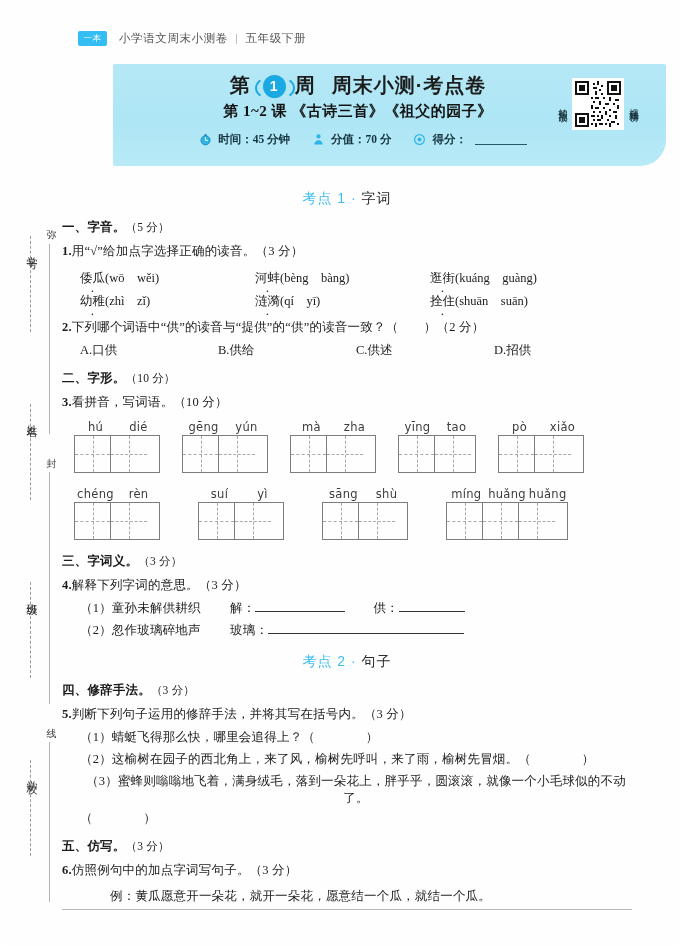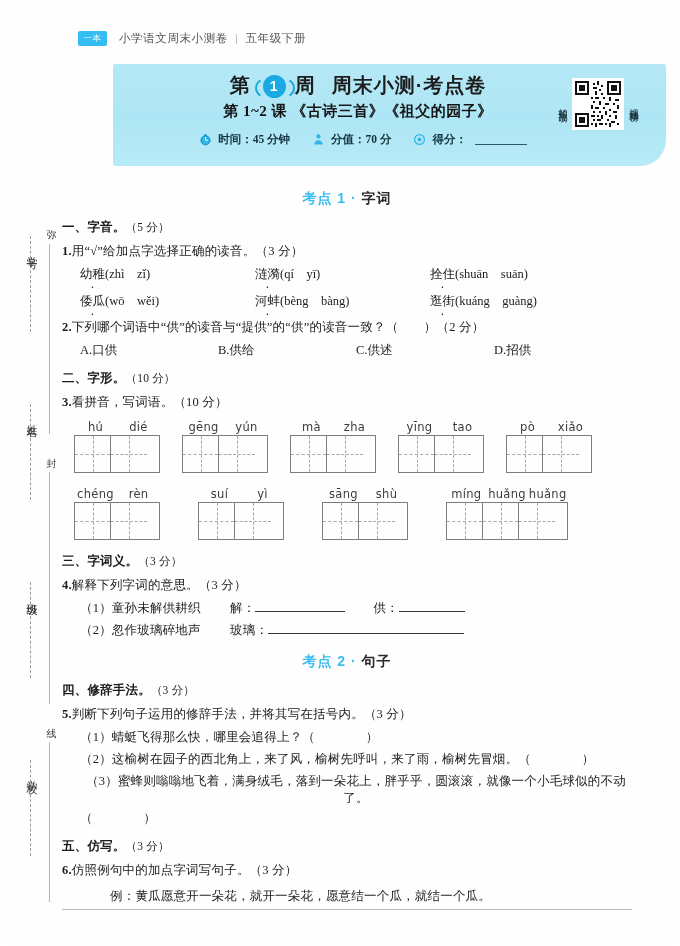--- a/index.html
+++ b/index.html
@@ -82,21 +82,21 @@
     writing-mode: vertical-rl; font-size: 9.5px; color: #17323b;
     letter-spacing: 1.5px; font-family: "Liberation Sans", sans-serif;
   }
   .qr-box {
     width: 52px; height: 52px; background: #fff; padding: 3px;
   }
   .qr-box svg { display: block; }
 
   
   .kaodian {
-    text-align: center; font-size: 14px; font-weight: bold;
+    text-align: center; font-size: 14px; font-weight: normal;
     font-family: "Liberation Sans", sans-serif; letter-spacing: 1px;
   }
   .kaodian .kd-num { color: #3cbdf0; }
   .kaodian .kd-name { color: #2a2a2a; }
 
   
   .content { position: absolute; left: 62px; top: 186px; width: 570px; }
   .big-q {
     font-size: 12.5px; font-weight: bold; margin-top: 9px; letter-spacing: .2px;
   }
@@ -311,30 +311,30 @@
     </div>
 
     <div class="big-q" style="margin-top:11px;">
       <span>一、字音。</span><span class="pts">（5 分）</span>
     </div>
 
     <div class="num-q">
       <span class="qn">1.</span><span>用“√”给加点字选择正确的读音。</span><span>（3 分）</span>
     </div>
 
+    <div class="choice-row" style="margin-top:10px;">
+      <div><span class="dotted">倭瓜</span><span>(wō　wěi)</span></div>
+      <div><span class="dotted">河蚌</span><span>(bèng　bàng)</span></div>
+      <div><span class="dotted">逛街</span><span>(kuáng　guàng)</span></div>
+    </div>
+
     <div class="choice-row">
       <div><span class="dotted">幼稚</span><span>(zhì　zǐ)</span></div>
       <div><span class="dotted">涟漪</span><span>(qí　yī)</span></div>
       <div><span class="dotted">拴住</span><span>(shuān　suān)</span></div>
-    </div>
-
-    <div class="choice-row" style="margin-top:10px;">
-      <div><span class="dotted">倭瓜</span><span>(wō　wěi)</span></div>
-      <div><span class="dotted">河蚌</span><span>(bèng　bàng)</span></div>
-      <div><span class="dotted">逛街</span><span>(kuáng　guàng)</span></div>
     </div>
 
     <div class="num-q" style="margin-top:9px;">
       <span class="qn">2.</span><span>下列哪个词语中“供”的读音与“提供”的“供”的读音一致？（　　）</span><span>（2 分）</span>
     </div>
 
     <div class="abcd">
       <div>A.口供</div>
       <div>B.供给</div>
       <div>C.供述</div>
@@ -373,21 +373,21 @@
       <div class="grid-cell-group" style="width:86px;margin-right:22px;">
         <div class="py">
           <span>mà</span>
           <span>zha</span>
         </div>
         <div class="tzg">
             <div class="cellbox"></div>
             <div class="cellbox"></div>
           </div>
       </div>
-      <div class="grid-cell-group" style="width:86px;margin-right:22px;">
+      <div class="grid-cell-group" style="width:78px;margin-right:22px;">
         <div class="py">
           <span>yīng</span>
           <span>tao</span>
         </div>
         <div class="tzg">
             <div class="cellbox"></div>
             <div class="cellbox"></div>
           </div>
       </div>
       <div class="grid-cell-group" style="width:86px;margin-right:0;">

